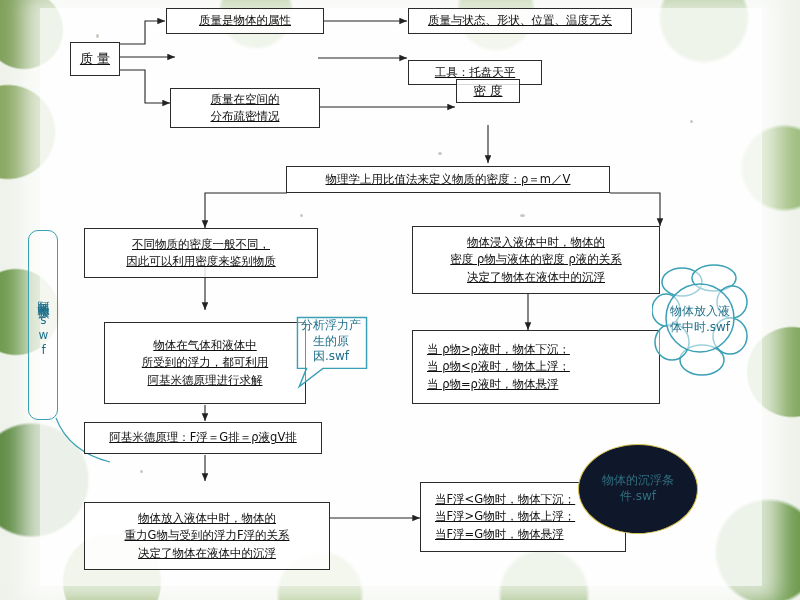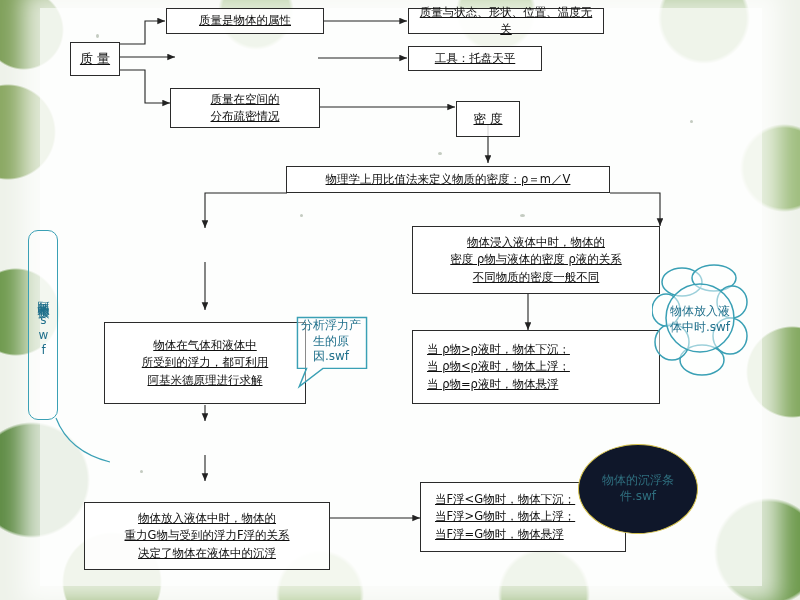--- a/index.html
+++ b/index.html
@@ -169,45 +169,48 @@
 
     <g stroke="#3aa0b5" stroke-width="1.2" fill="none">
       <path d="M56,418 C66,444 86,456 110,462"></path>
     </g>
   </svg>
 
   <div class="box" style="left:70px;top:42px;width:50px;height:34px;font-size:13px;">质 量</div>
 
   <div class="box" style="left:166px;top:8px;width:158px;height:26px;">质量是物体的属性</div>
 
-  <div class="box" style="left:408px;top:8px;width:196px;height:26px;">质量与状态、形状、位置、温度无关</div>
-
-
-  <div class="box" style="left:408px;top:46px;width:134px;height:25px;">工具：托盘天平</div>
+  <div class="box" style="left:408px;top:8px;width:224px;height:26px;">质量与状态、形状、位置、温度无关</div>
+
+
+  <div class="box" style="left:408px;top:60px;width:134px;height:25px;">工具：托盘天平</div>
 
   <div class="box" style="left:170px;top:88px;width:150px;height:40px;">质量在空间的
 分布疏密情况</div>
 
-  <div class="box" style="left:456px;top:101px;width:64px;height:36px;font-size:12.5px;">密 度</div>
+  <div class="box" style="left:456px;top:79px;width:64px;height:24px;font-size:12.5px;">密 度</div>
 
   <div class="box" style="left:286px;top:166px;width:324px;height:27px;">物理学上用比值法来定义物质的密度：ρ＝m／V</div>
 
+  <div class="box" style="left:84px;top:228px;width:234px;height:50px;">不同物质的密度一般不同，
+因此可以利用密度来鉴别物质</div>
 
   <div class="box" style="left:412px;top:226px;width:248px;height:68px;">物体浸入液体中时，物体的
 密度 ρ物与液体的密度 ρ液的关系
-不同物质的密度一般不同</div>
+决定了物体在液体中的沉浮</div>
 
   <div class="box" style="left:104px;top:322px;width:202px;height:82px;">物体在气体和液体中
 所受到的浮力，都可利用
 阿基米德原理进行求解</div>
 
   <div class="box" style="left:412px;top:330px;width:248px;height:74px;text-align:left;justify-content:flex-start;padding-left:14px;">当 ρ物&gt;ρ液时，物体下沉；
 当 ρ物&lt;ρ液时，物体上浮；
 当 ρ物=ρ液时，物体悬浮</div>
 
+  <div class="box" style="left:84px;top:422px;width:238px;height:32px;">阿基米德原理：F浮＝G排＝ρ液gV排</div>
 
   <div class="box" style="left:84px;top:502px;width:246px;height:68px;">物体放入液体中时，物体的
 重力G物与受到的浮力F浮的关系
 决定了物体在液体中的沉浮</div>
 
   <div class="box" style="left:420px;top:482px;width:206px;height:70px;text-align:left;justify-content:flex-start;padding-left:14px;">当F浮&lt;G物时，物体下沉；
 当F浮&gt;G物时，物体上浮；
 当F浮=G物时，物体悬浮</div>
 
   <div class="callout callout-rounded" style="left:28px;top:230px;width:30px;height:190px;">

